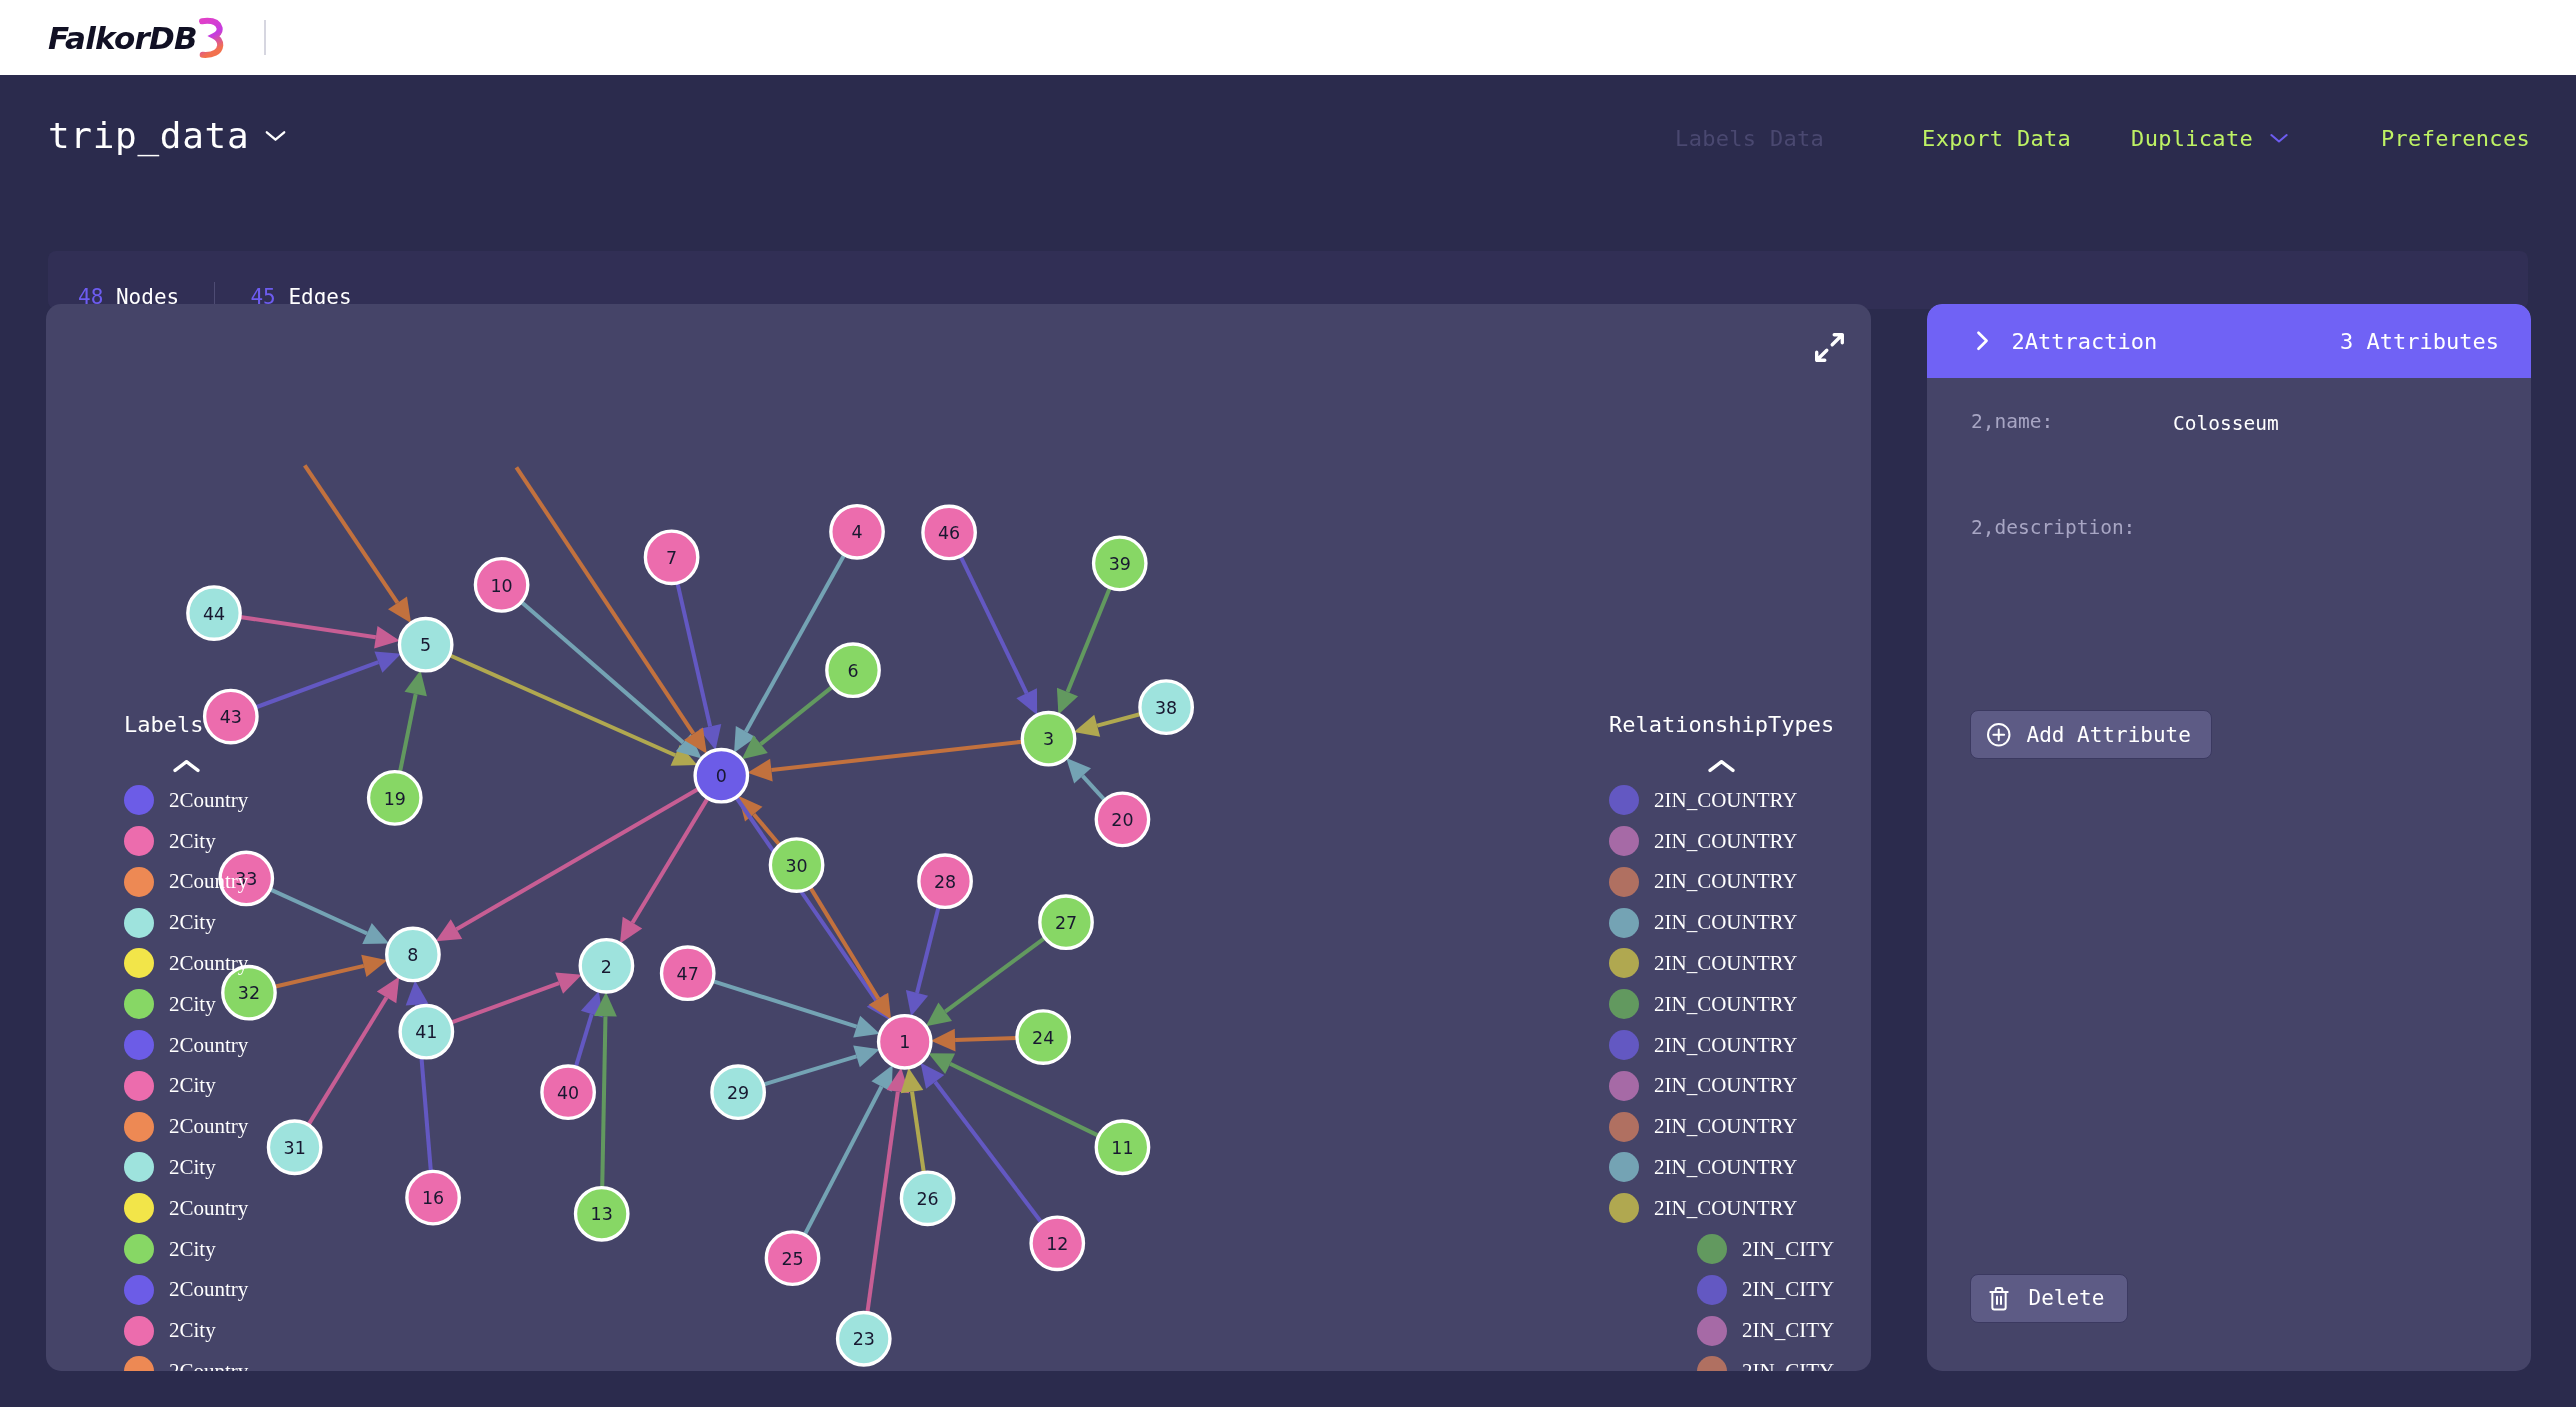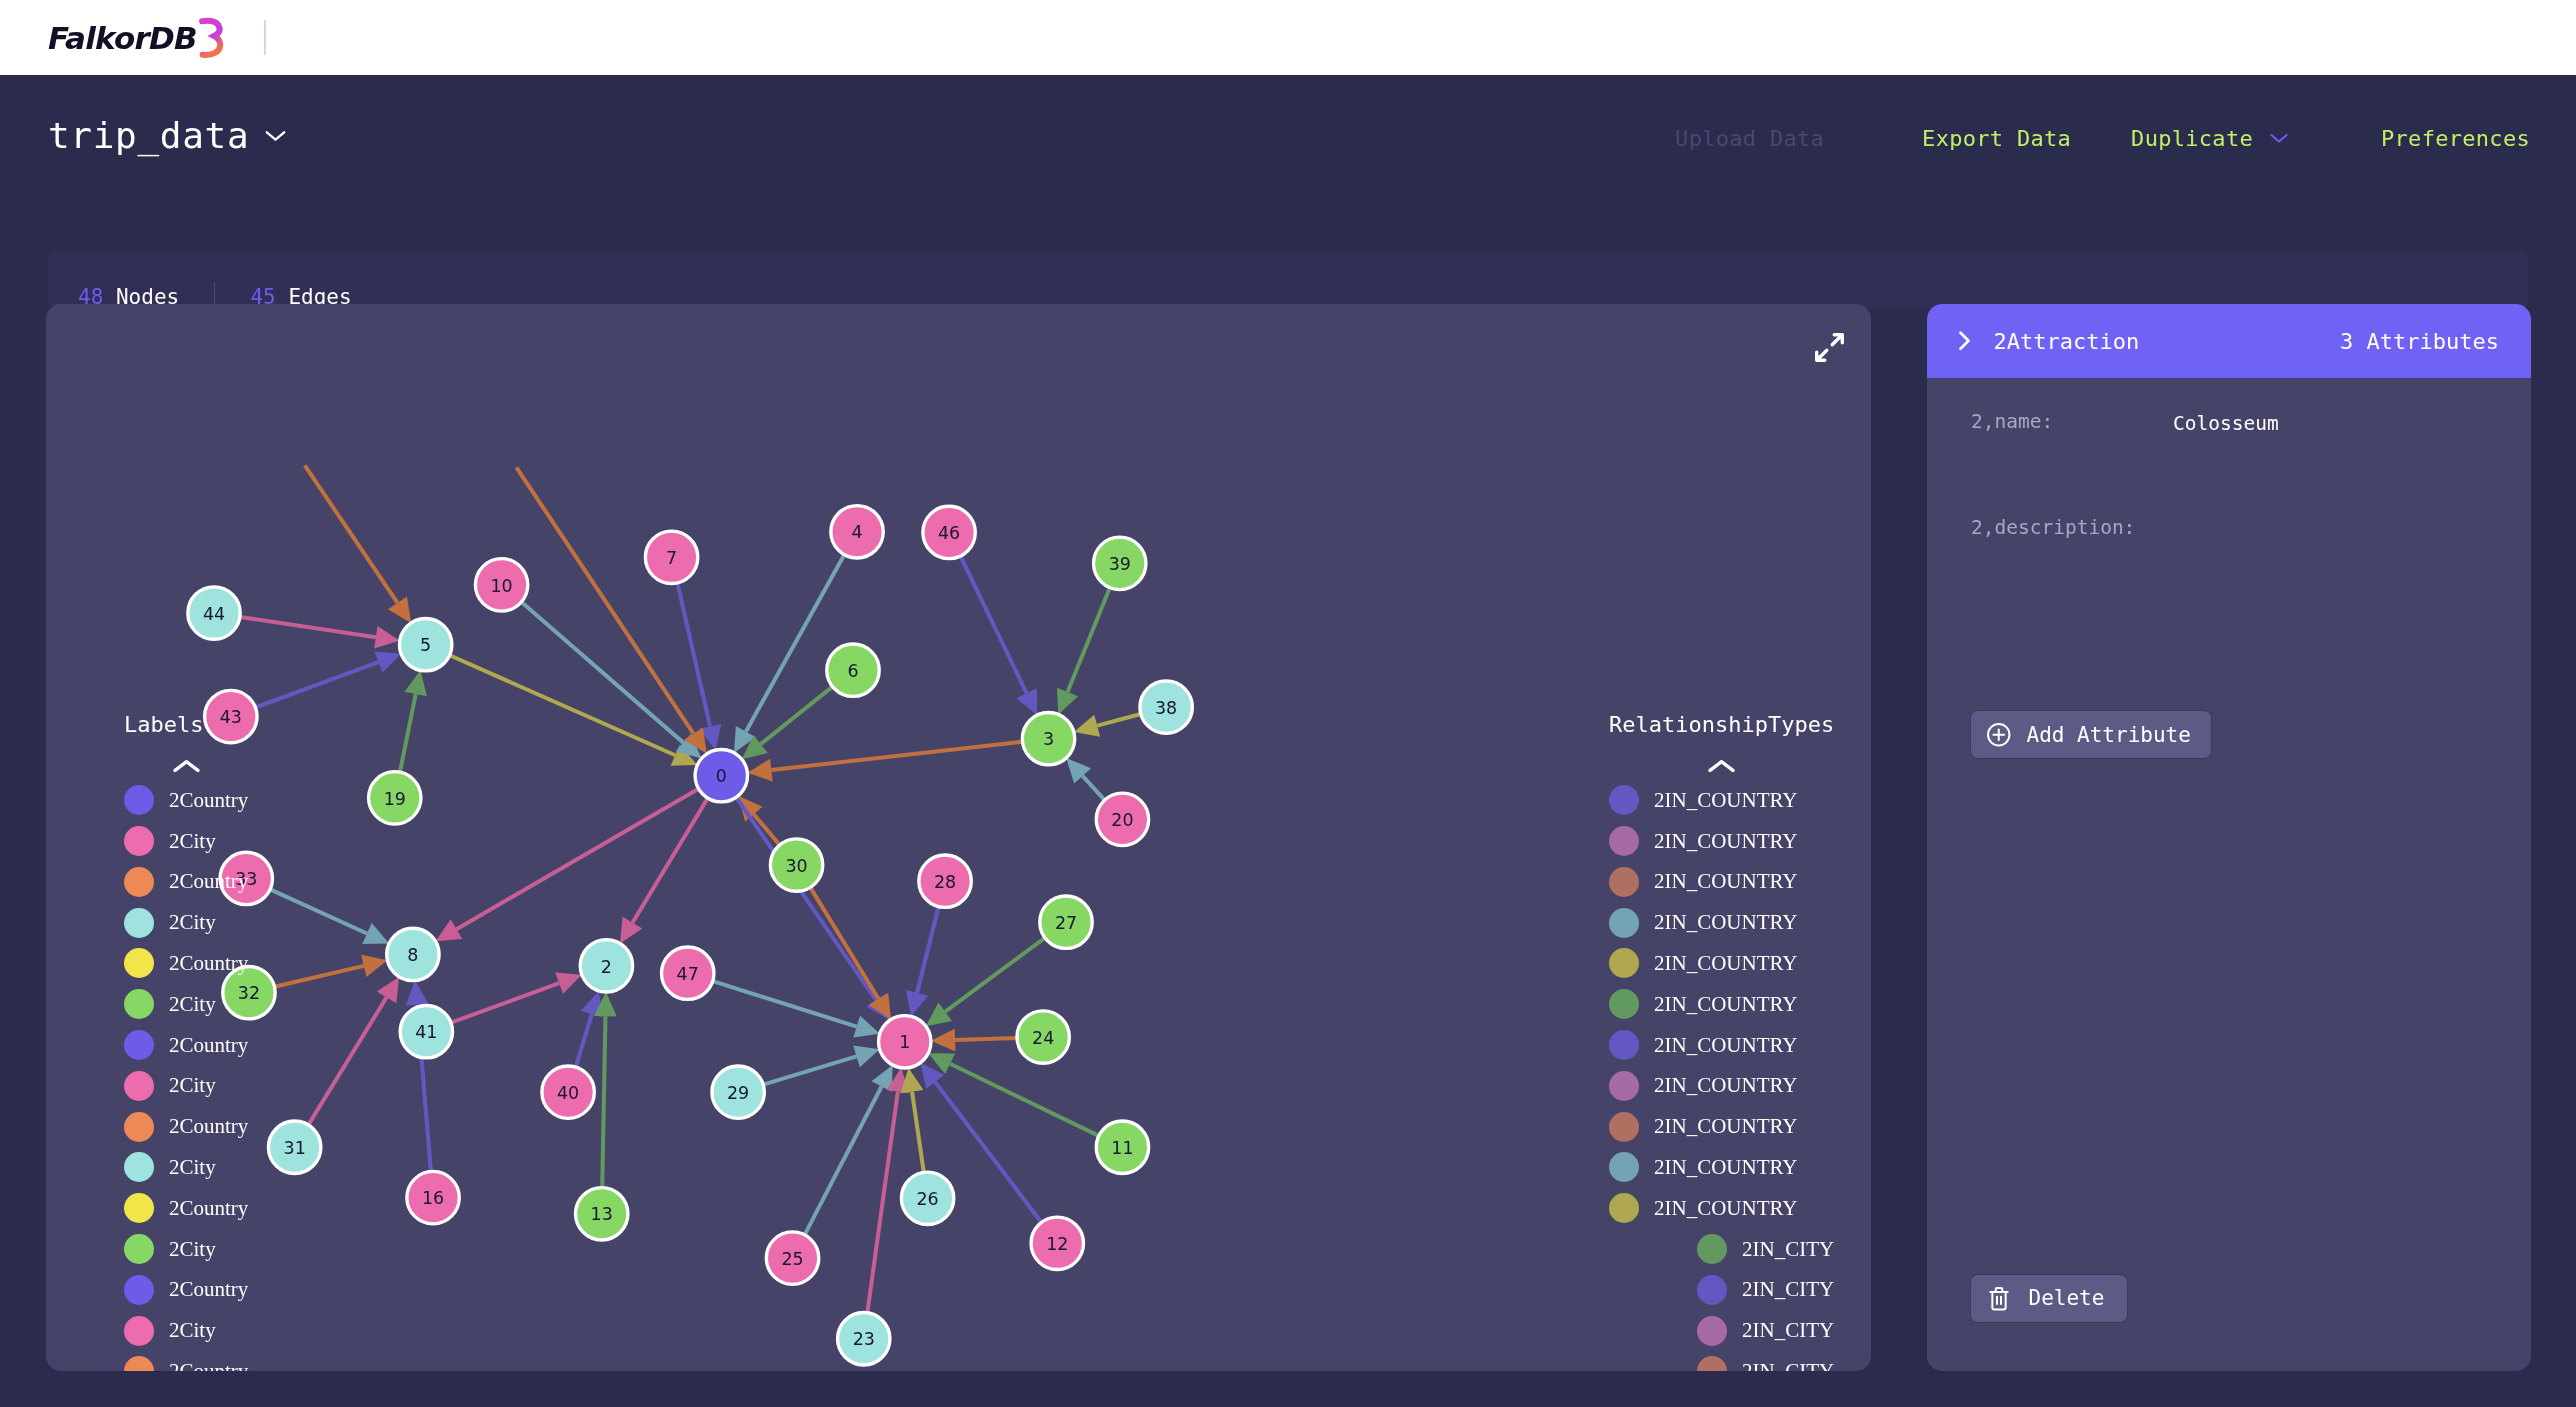--- a/index.html
+++ b/index.html
@@ -110,21 +110,21 @@
   
   #side-panel {
     position: absolute; left: 1927px; top: 304px;
     width: 604px; height: 1067px;
     background: #454468; border-radius: 15px;
     overflow: hidden;
   }
   #sp-header {
     position: absolute; left: 0; top: 0; width: 604px; height: 74px;
     background: #7062f5; display: flex; align-items: center;
-    padding: 0 32px 0 30px; border-radius: 15px 15px 0 0;
+    padding: 0 32px 0 48px; border-radius: 15px 15px 0 0;
   }
   .sp-chevron { width: 15px; height: 21.5px; margin-right: 21.5px; }
   #sp-title { font-size: 22px; color: #ffffff; flex: 1; }
   #sp-count { font-size: 22px; color: #ffffff; }
 
   #attr-list { position: absolute; left: 0; top: 74px; width: 604px; padding: 12px 0 0 0; }
   .attr-row {
     display: flex; align-items: flex-start;
     padding: 19px 31px 19px 44px;
   }
@@ -183,21 +183,21 @@
   <div id="db-title-row">
     <span id="db-title">trip_data</span>
     <span class="chev-down">
       <svg viewBox="0 0 34 20" width="23" height="13.4">
         <path d="M4 5 L17 16 L30 5" fill="none" stroke="#ffffff" stroke-width="3.5" stroke-linecap="round" stroke-linejoin="round"></path>
       </svg>
     </span>
   </div>
 
   <div id="nav-actions">
-    <button class="nav-item disabled">Upload Data</button>
+    <button class="nav-item disabled">Labels Data</button>
     <span class="nav-gap-a"></span>
     <button class="nav-item">Export Data</button>
     <span class="nav-gap-b"></span>
     <span id="duplicate-wrap">
       <button class="nav-item">Duplicate</button>
       <span class="chev-down">
         <svg viewBox="0 0 34 20" width="20" height="12">
           <path d="M4 5 L17 16 L30 5" fill="none" stroke="#6d5cf0" stroke-width="3.5" stroke-linecap="round" stroke-linejoin="round"></path>
         </svg>
       </span>

